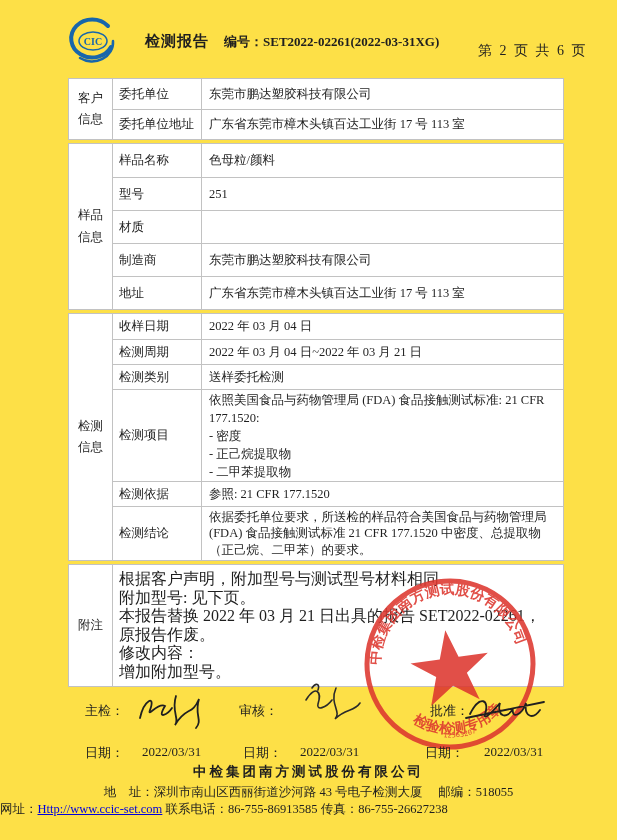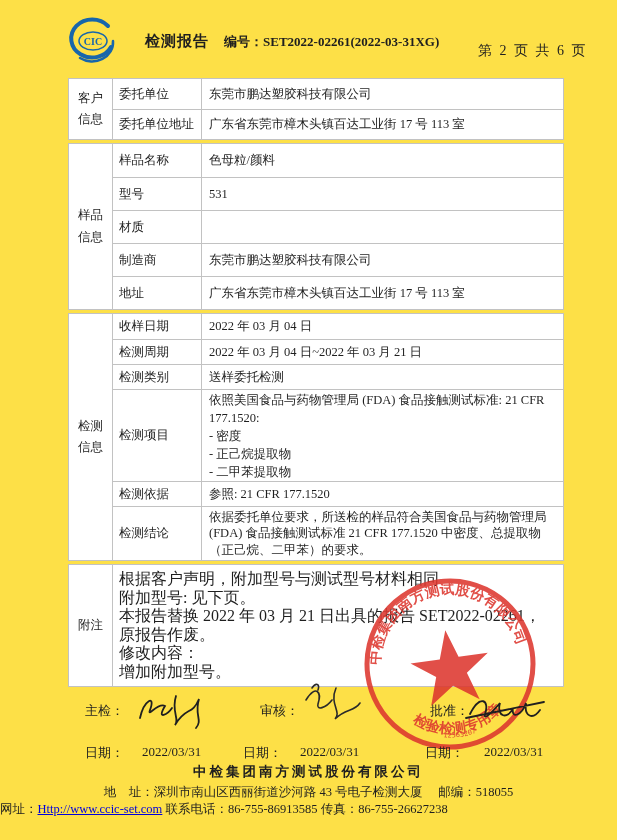--- a/index.html
+++ b/index.html
@@ -85,21 +85,21 @@
       <div class="sec-title">
           <span>样品信息</span>
         </div>
       <div class="sec-rows">
         <div class="row" style="height:33px">
           <div class="cell-label">样品名称</div>
           <div class="cell-value">色母粒/颜料</div>
         </div>
         <div class="row" style="height:33px">
           <div class="cell-label">型号</div>
-          <div class="cell-value">531</div>
+          <div class="cell-value">251</div>
         </div>
         <div class="row" style="height:33px">
           <div class="cell-label">材质</div>
         </div>
         <div class="row" style="height:33px">
           <div class="cell-label">制造商</div>
           <div class="cell-value">东莞市鹏达塑胶科技有限公司</div>
         </div>
         <div class="row" style="height:33px">
           <div class="cell-label">地址</div>
@@ -174,21 +174,21 @@
         <textPath href="#arcSerial" startOffset="50%" text-anchor="middle">12563207</textPath>
       </text>
     </g>
   </svg>
 
   <div class="signs">
     <span class="sig-label" style="left:85px; top:12px">主检：</span>
     <svg class="sig-svg" style="left:130px; top:-6px" width="80" height="52" viewBox="0 0 80 52">
       <path d="M10,34 C14,16 26,10 20,26 C17,34 28,18 35,22 C26,37 38,30 42,24 M46,12 C41,27 50,36 45,41 C56,22 62,32 69,15 C64,31 73,36 66,44" fill="none" stroke="#202020" stroke-width="1.8" stroke-linecap="round"></path>
     </svg>
-    <span class="sig-label" style="left:260px; top:12px">审核：</span>
+    <span class="sig-label" style="left:239px; top:12px">审核：</span>
     <svg class="sig-svg" style="left:292px; top:-12px" width="72" height="52" viewBox="0 0 72 52">
       <path d="M14,22 C24,6 30,14 26,26 C24,33 34,30 40,22 M44,10 C37,26 50,34 43,41 C54,30 62,34 68,25 M20,10 C24,4 28,6 26,12" fill="none" stroke="#2a2a2a" stroke-width="1.6" stroke-linecap="round"></path>
     </svg>
     <span class="sig-label" style="left:430px; top:12px">批准：</span>
     <svg class="sig-svg" style="left:462px; top:-8px" width="86" height="52" viewBox="0 0 86 52">
       <path d="M8,32 C18,12 28,18 23,32 C21,40 32,28 38,21 C34,35 46,38 51,26 C49,38 60,33 64,21 C62,35 71,38 78,28 M4,36 L82,20" fill="none" stroke="#202020" stroke-width="1.8" stroke-linecap="round"></path>
     </svg>
 
     <span class="sig-date-label" style="left:85px; top:54px">日期：</span>
     <span class="sig-date" style="left:142px; top:54px">2022/03/31</span>

